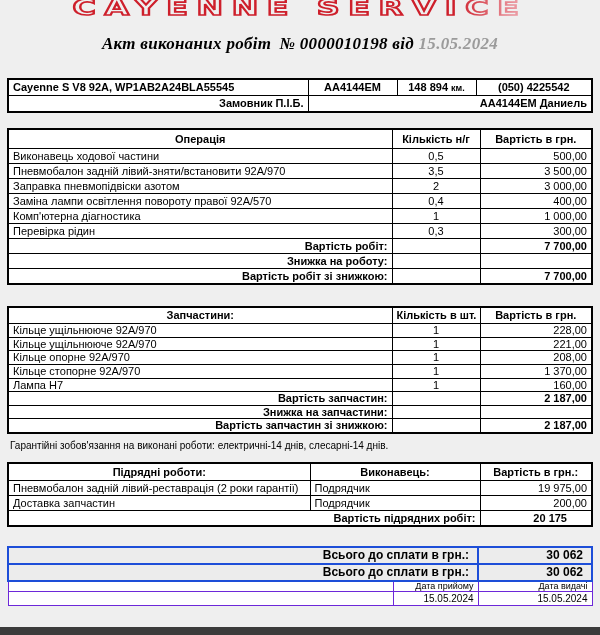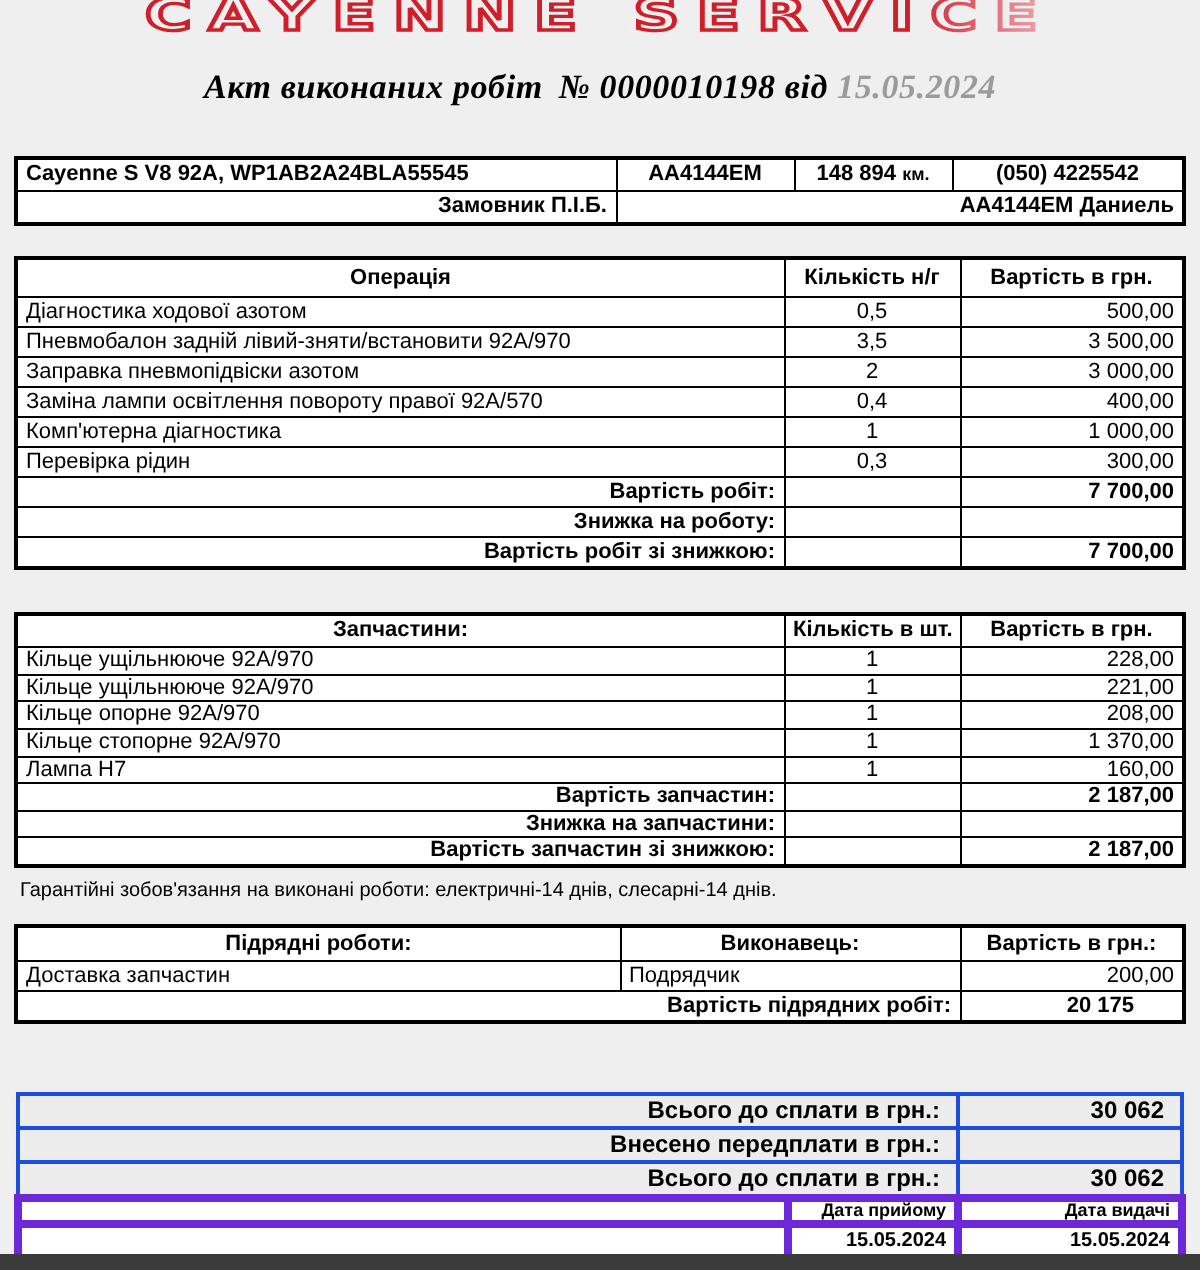--- a/index.html
+++ b/index.html
@@ -61,21 +61,21 @@
   #t-sub .sum-val{text-align:right;font-weight:bold;padding-right:24px;}
   
   #t-totals{top:546px;border:none;background:transparent;}
   #t-totals tr.big td{
     height:15px;border:2px solid #1d4ed8;background:#ececec;
     font-weight:bold;font-size:12px;
   }
   #t-totals .tot-label{text-align:right;padding-right:8px;}
   #t-totals .tot-val{text-align:right;padding-right:8px;}
   #t-totals tr.dates td{
-    border:4px solid #6d28d9;background:#fff;font-weight:bold;text-align:right;
+    border:1px solid #6d28d9;background:#fff;font-weight:normal;text-align:right;
   }
   #t-totals tr.date-head td{height:9px;font-size:9px;line-height:1;}
   #t-totals tr.date-val td{height:13px;font-size:10px;}
   #t-totals td.blank{border-left:1px solid #000;}
   
   #footer-bar{
     position:absolute;left:0;bottom:0;width:600px;height:8px;
     background:#3b3b3b;overflow:hidden;text-align:center;
     color:#fff;font-weight:bold;font-size:11px;line-height:24px;
   }
@@ -130,21 +130,21 @@
     </colgroup>
   <thead>
     <tr>
       <th>Операція</th>
       <th>Кількість н/г</th>
       <th>Вартість в грн.</th>
     </tr>
   </thead>
   <tbody>
       <tr>
-        <td class="c-op">Діагностика ходової азотом</td>
+        <td class="c-op">Виконавець ходової частини</td>
         <td class="c-qty">0,5</td>
         <td class="c-price">500,00</td>
       </tr>
       <tr>
         <td class="c-op">Пневмобалон задній лівий-зняти/встановити 92А/970</td>
         <td class="c-qty">3,5</td>
         <td class="c-price">3 500,00</td>
       </tr>
       <tr>
         <td class="c-op">Заправка пневмопідвіски азотом</td>
@@ -255,20 +255,25 @@
     </colgroup>
   <thead>
     <tr>
       <th>Підрядні роботи:</th>
       <th>Виконавець:</th>
       <th>Вартість в грн.:</th>
     </tr>
   </thead>
   <tbody>
       <tr>
+        <td class="c-op">Пневмобалон задній лівий-реставрація (2 роки гарантії)</td>
+        <td class="c-exec">Подрядчик</td>
+        <td class="c-price">19 975,00</td>
+      </tr>
+      <tr>
         <td class="c-op">Доставка запчастин</td>
         <td class="c-exec">Подрядчик</td>
         <td class="c-price">200,00</td>
       </tr>
     </tbody>
   <tbody>
     <tr>
       <td class="s-label" colspan="2">Вартість підрядних робіт:</td>
       <td class="sum-val">20 175</td>
     </tr>
@@ -280,24 +285,20 @@
       <col style="width:385px">
       <col style="width:85px">
       <col>
     </colgroup>
   <tbody>
       <tr class="big">
     <td class="tot-label" colspan="2">Всього до сплати в грн.:</td>
     <td class="tot-val">30 062</td>
   </tr>
   <tr class="big">
-    <td class="tot-label" colspan="2">Внесено передплати в грн.:</td>
-    <td class="tot-val"></td>
-  </tr>
-  <tr class="big">
     <td class="tot-label" colspan="2">Всього до сплати в грн.:</td>
     <td class="tot-val">30 062</td>
   </tr>
   <tr class="dates date-head">
     <td class="blank"></td>
     <td>Дата прийому</td>
     <td>Дата видачі</td>
   </tr>
   <tr class="dates date-val">
     <td class="blank"></td>

